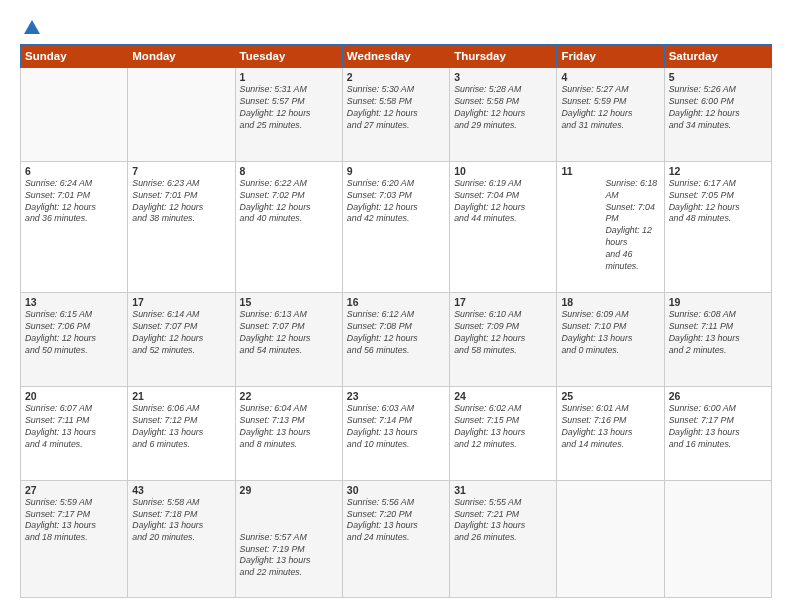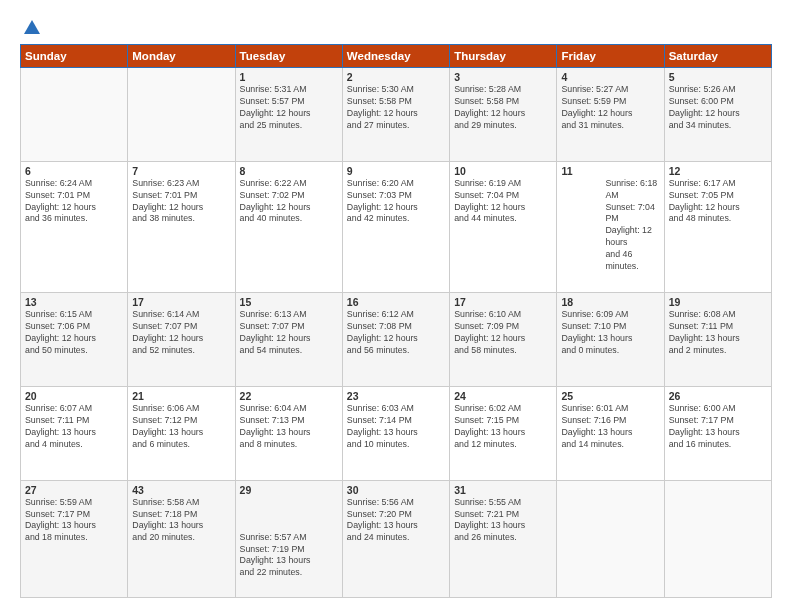--- a/index.html
+++ b/index.html
@@ -79,20 +79,21 @@
     .day-number {
       font-size: 10.5px;
       font-weight: bold;
       display: block;
       margin-bottom: 1px;
     }
     .cell-content {
       font-size: 8.8px;
       line-height: 1.35;
       color: #444;
+      font-style: italic;
     }
     .empty-cell {
       background: #f9f9f9 !important;
     }
   </style>
 </head>
 <body>
 
 <div class="page">
   <div class="header">

